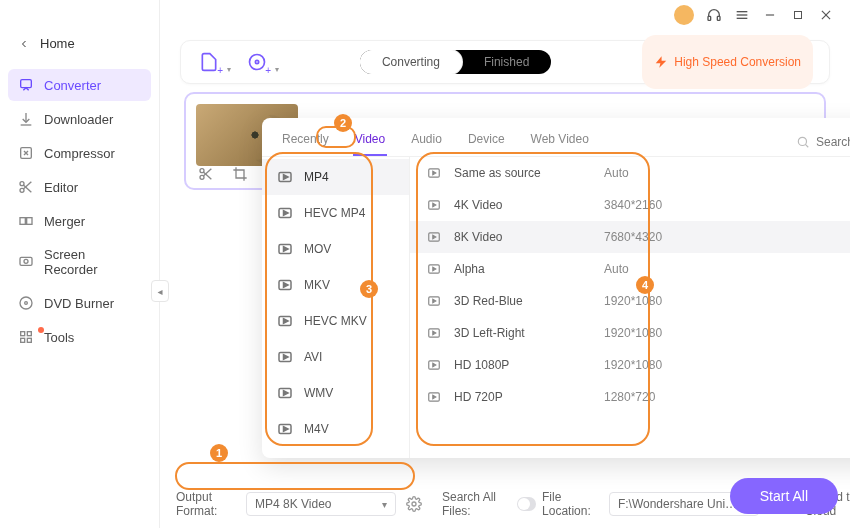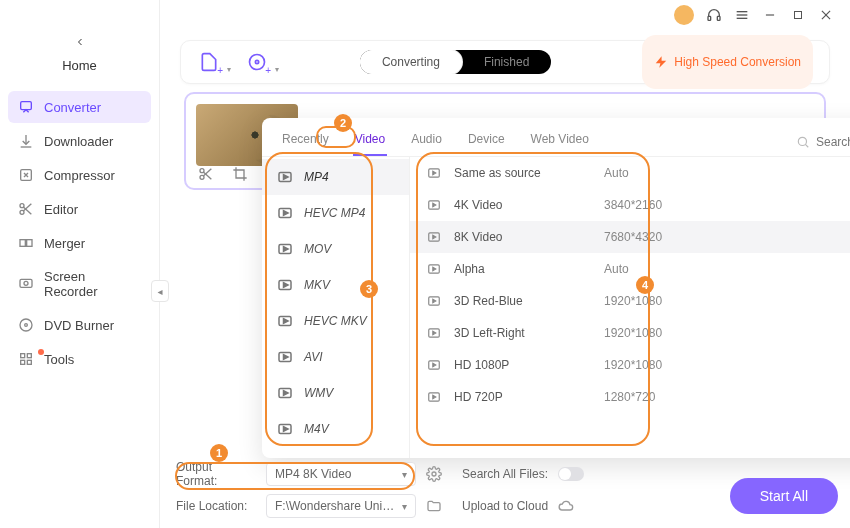--- a/index.html
+++ b/index.html
@@ -5,21 +5,21 @@
 * { margin: 0; padding: 0; box-sizing: border-box; font-family: -apple-system, BlinkMacSystemFont, "Segoe UI", sans-serif; }
 body { width: 850px; height: 528px; background: #fff; overflow: hidden; position: relative; }
 
 
 .titlebar { position: absolute; top: 0; right: 0; height: 30px; display: flex; align-items: center; gap: 12px; padding-right: 16px; }
 .titlebar .avatar { width: 20px; height: 20px; border-radius: 50%; background: #f5b761; }
 .titlebar .ticon { width: 16px; height: 16px; display: flex; align-items: center; justify-content: center; color: #555; cursor: pointer; }
 
 
 .sidebar { position: absolute; left: 0; top: 0; width: 160px; height: 100%; border-right: 1px solid #eee; padding: 30px 8px 0 8px; }
-.sidebar .back-row { display: flex; align-items: center; gap: 10px; padding: 6px 10px; font-size: 13px; color: #333; cursor: pointer; margin-bottom: 12px; flex-direction: column; }
+.sidebar .back-row { display: flex; align-items: center; gap: 10px; padding: 6px 10px; font-size: 13px; color: #333; cursor: pointer; margin-bottom: 12px; }
 .sidebar .item { display: flex; align-items: center; gap: 10px; padding: 8px 10px; font-size: 13px; color: #444; cursor: pointer; border-radius: 6px; margin-bottom: 2px; position: relative; }
 .sidebar .item.sel { background: #efe9ff; color: #6a4bff; }
 .sidebar .item .sicon { width: 16px; height: 16px; display: flex; align-items: center; justify-content: center; color:#888; }
 .sidebar .item.sel .sicon { color:#6a4bff; }
 .sidebar .item .dot { position: absolute; left: 30px; top: 6px; width: 6px; height: 6px; border-radius: 50%; background: #ff6b4a; }
 .collapse-handle { position: absolute; right: -10px; top: 280px; width: 18px; height: 22px; background:#fff; border:1px solid #e6e6e6; border-radius:4px; display:flex; align-items:center; justify-content:center; font-size:10px; color:#888; cursor:pointer;}
 
 
 .main { position: absolute; left: 160px; top: 0; right: 0; bottom: 0; }
 .topbar { position: absolute; top: 40px; left: 20px; right: 20px; height: 44px; background: #fff; border: 1px solid #f0f0f0; border-radius: 10px; display: flex; align-items: center; padding: 0 16px; box-shadow: 0 1px 3px rgba(0,0,0,.03); }
@@ -45,33 +45,33 @@
 
 
 .popover { position: absolute; left: 102px; top: 118px; width: 662px; height: 340px; background:#fff; border-radius:8px; box-shadow: 0 8px 26px rgba(0,0,0,.12); display:flex; flex-direction:column; }
 .popover .tabs { display:flex; align-items:center; gap:22px; padding: 10px 18px 0 18px; border-bottom:1px solid #f0f0f0; font-size:12px; position:relative;}
 .popover .tab { padding: 4px 2px 10px 2px; color:#888; cursor:pointer; position:relative;}
 .popover .tab.active { color:#6d28d9; }
 .popover .tab.active::after { content:""; position:absolute; left:0; right:0; bottom:0; height:2px; background:#7a5cff; }
 .popover .search { margin-left:auto; display:flex; align-items:center; gap:6px; color:#bbb; font-size:12px;}
 .popover .search input { border:none; outline:none; width:90px; font-size:12px; color:#666;}
 .popover .body { display:flex; flex:1; overflow:hidden;}
-.popover .left { width:148px; border-right:1px solid #f0f0f0; overflow-y:auto; padding-top:2px;font-style:italic;}
+.popover .left { width:148px; border-right:1px solid #f0f0f0; overflow-y:auto; padding-top:2px;}
 .popover .fmt { display:flex; align-items:center; gap:10px; padding:9px 14px; font-size:12px; color:#555; cursor:pointer; }
 .popover .fmt .ficon { width:18px; height:18px; display:flex;align-items:center;justify-content:center; color:#777;}
 .popover .fmt.sel { background:#f4f4f6; color:#333; }
 .popover .right { flex:1; overflow-y:auto;}
 .popover .res { display:flex; align-items:center; padding:8px 16px; font-size:12px; color:#555; cursor:pointer;}
 .popover .res.sel { background:#f4f4f6; }
 .popover .res .ricon { width:16px;height:16px;margin-right:12px;display:flex;align-items:center;justify-content:center;color:#888;}
 .popover .res .label { width:150px;}
 .popover .res .dim { color:#888; width:150px;}
 
 
-.bottombar { position:absolute; left:16px; right:12px; bottom:10px; display:flex; flex-direction:column; gap:6px; font-size:12px; color:#666;}
+.bottombar { position:absolute; left:16px; right:12px; bottom:10px; display:flex; flex-direction:row; gap:6px; font-size:12px; color:#666;}
 .brow { display:flex; align-items:center; gap:10px;}
 .brow .lbl { width:80px;}
 .brow .sel { height:24px; display:flex; align-items:center; gap:6px; border:1px solid #e2e2e6; border-radius:4px; padding:0 8px; cursor:pointer; font-size:12px; background:#fff; min-width:150px; justify-content:space-between;}
 .brow .folder { width:16px;height:16px;color:#999; display:flex;align-items:center;justify-content:center;}
 .brow .toggler { width:26px;height:14px;border-radius:7px;background:#e0e0e4; cursor:pointer; position:relative;}
 .brow .toggler::after{content:"";position:absolute;left:1px;top:1px;width:12px;height:12px;border-radius:50%;background:#fff;}
 .startall { position:absolute; right:0; bottom:4px; padding:10px 30px; background:#8666ff; color:#fff; border-radius:20px; font-size:14px; cursor:pointer;}
 
 
 .badge { position:absolute; width:18px; height:18px; border-radius:50%; background:#f28b30; color:#fff; font-size:11px; font-weight:600; display:flex; align-items:center; justify-content:center; z-index:20;}

